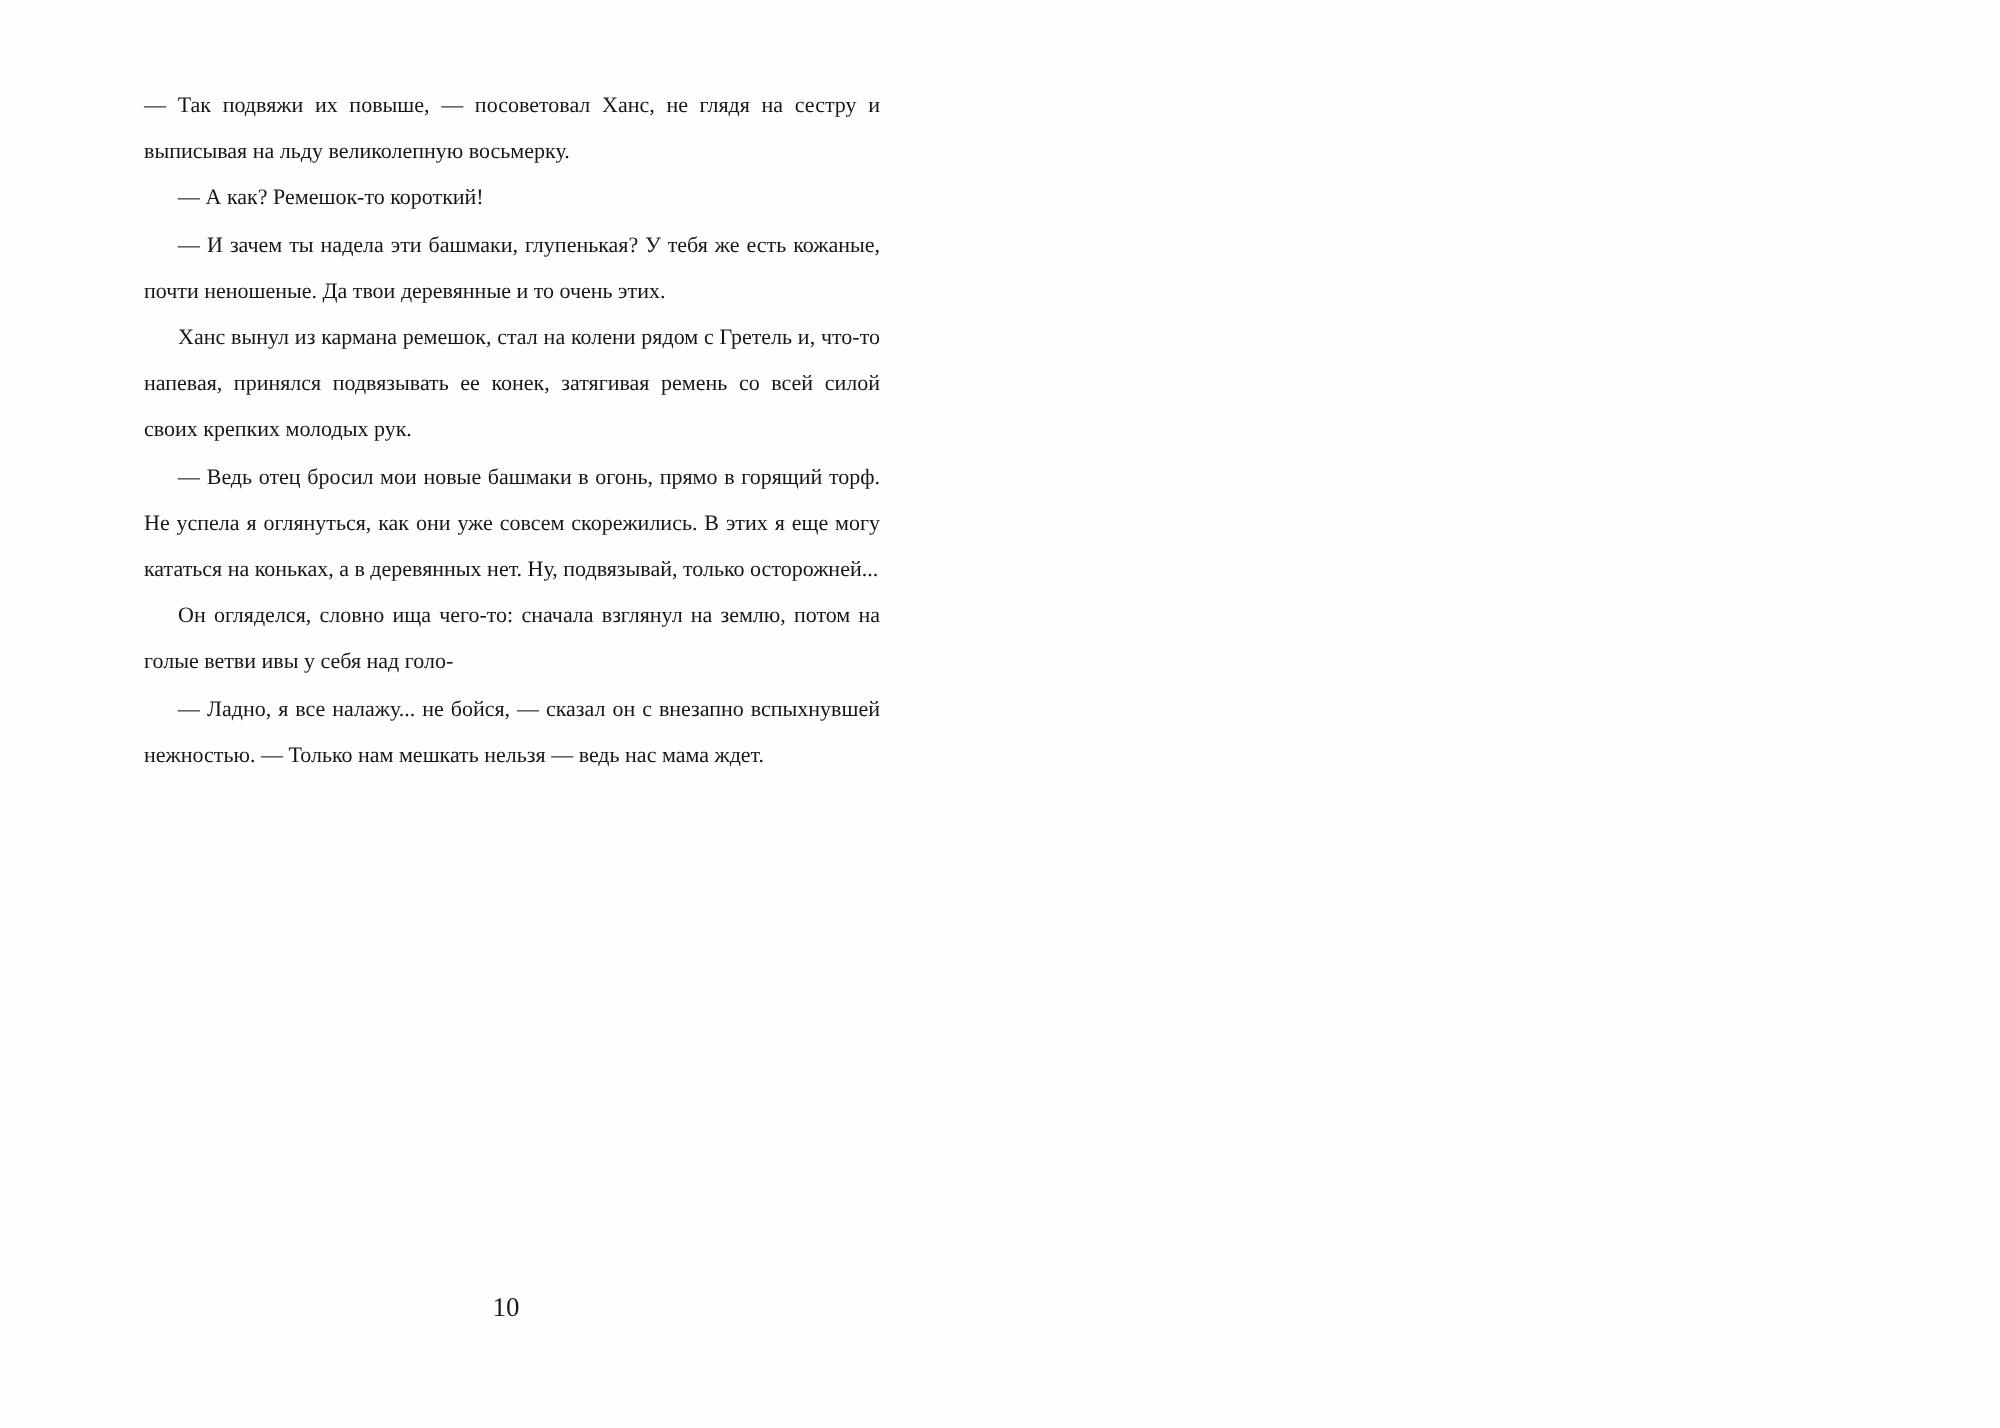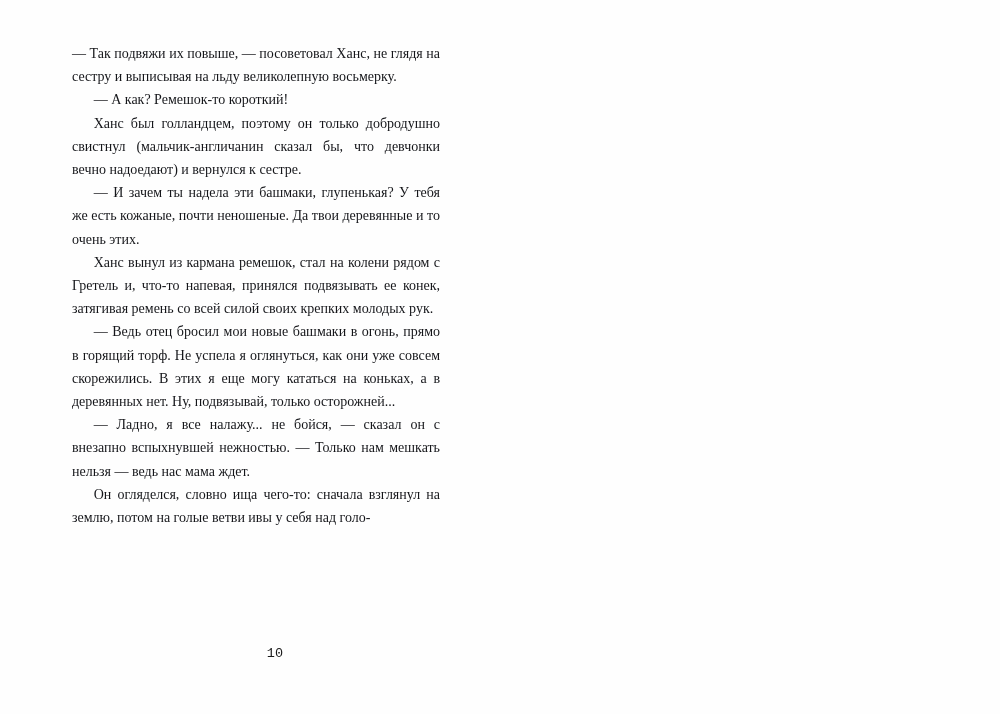--- a/index.html
+++ b/index.html
@@ -26,21 +26,21 @@
   .page {
     position: absolute;
     top: 0;
     height: 714px;
   }
   .page-left  { left: 0;   width: 500px; }
   .page-right { left: 500px; width: 500px; }
 
   .text-col {
     position: absolute;
-    font-size: 14px;
+    font-size: 11px;
     line-height: 23.2px;
     text-align: justify;
     text-justify: inter-word;
     hyphens: manual;
     color: #15161a;
   }
 
   .col-left {
     left: 72px;
     top: 42px;
@@ -52,42 +52,40 @@
     text-indent: 1.55em;
   }
   .text-col p.noindent { text-indent: 0; }
 
   
   .folio {
     position: absolute;
     top: 646px;
     font-size: 13.5px;
     color: #1a1a1a;
-    text-align: right;
+    text-align: center;
     width: 60px;
-    font-family: Liberation Mono, monospace;
   }
   .folio-left  { left: 223px; }
 </style>
 </head>
 <body>
 
 <div class="spread">
 
   <div class="page page-left">
 
     <div class="text-col col-left">
       <p class="noindent">— Так подвяжи их повыше, — посоветовал Ханс, не глядя на сестру и выписывая на льду великолепную восьмерку.</p>
       <p>— А как? Ремешок-то короткий!</p>
-      <p>Ханс был голландцем, поэтому он только добродушно свистнул (мальчик-англичанин сказал бы, что девчонки вечно надоедают) и вернулся к сестре.</p>
       <p>— И зачем ты надела эти башмаки, глупенькая? У тебя же есть кожаные, почти неношеные. Да твои деревянные и то очень этих.</p>
       <p>Ханс вынул из кармана ремешок, стал на колени рядом с Гретель и, что-то напевая, принялся подвязывать ее конек, затягивая ремень со всей силой своих крепких молодых рук.</p>
       <p>— Ведь отец бросил мои новые башмаки в огонь, прямо в горящий торф. Не успела я оглянуться, как они уже совсем скорежились. В этих я еще могу кататься на коньках, а в деревянных нет. Ну, подвязывай, только осторожней...</p>
+      <p>Он огляделся, словно ища чего-то: сначала взглянул на землю, потом на голые ветви ивы у себя над голо-</p>
       <p>— Ладно, я все налажу... не бойся, — сказал он с внезапно вспыхнувшей нежностью. — Только нам мешкать нельзя — ведь нас мама ждет.</p>
-      <p>Он огляделся, словно ища чего-то: сначала взглянул на землю, потом на голые ветви ивы у себя над голо-</p>
     </div>
 
     <div class="folio folio-left">10</div>
   </div>
 
   <div class="page page-right">
 
     
 
     

